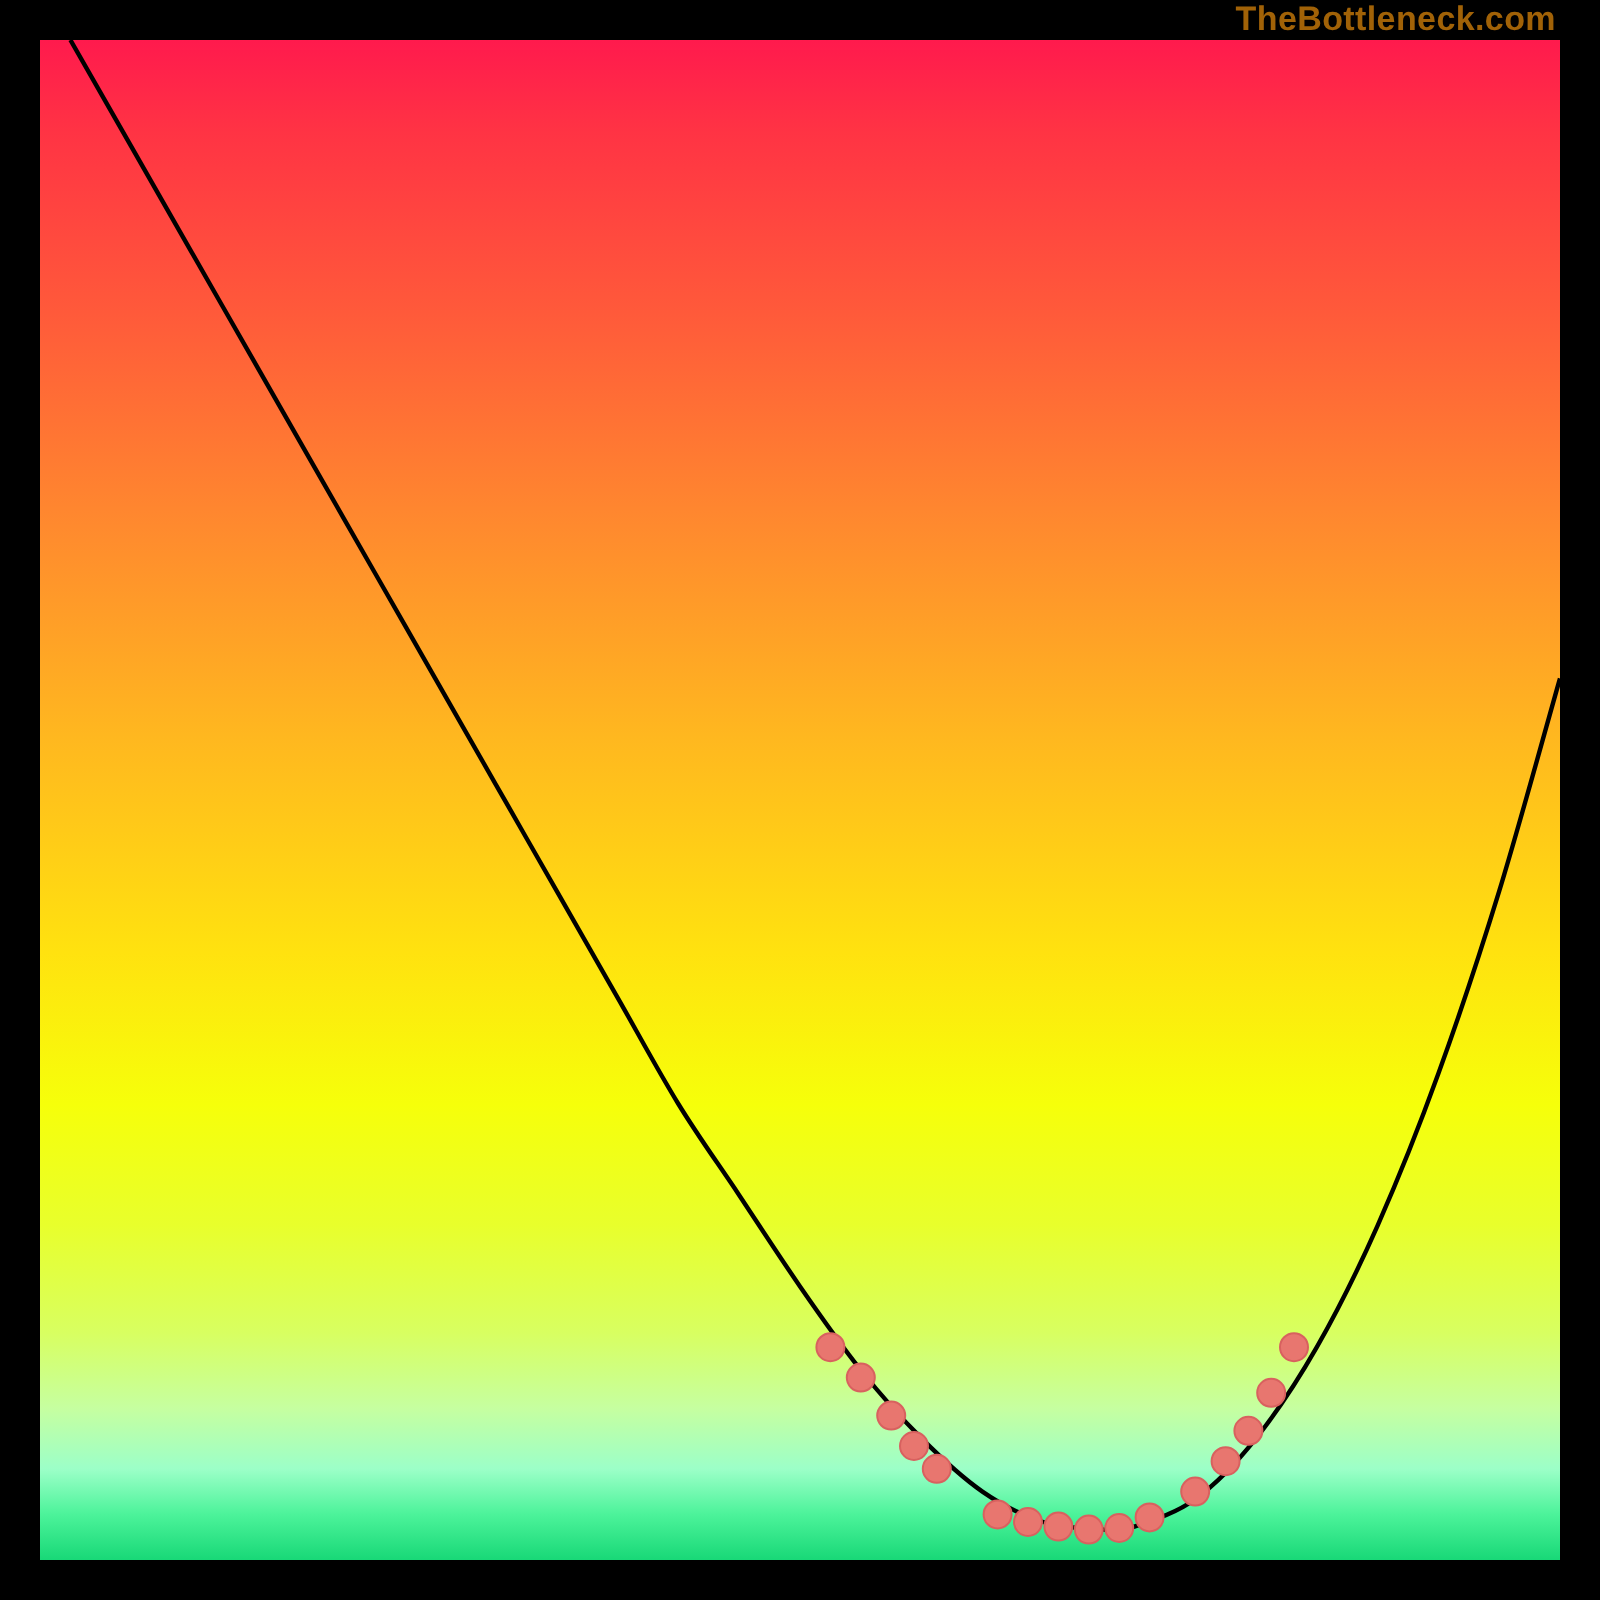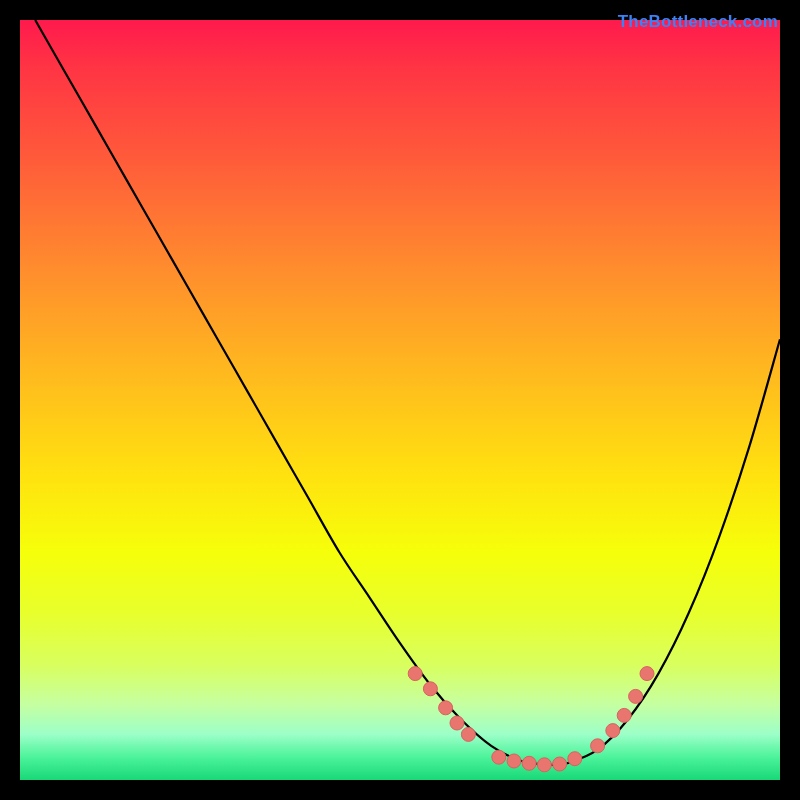--- a/index.html
+++ b/index.html
@@ -35,22 +35,22 @@
       #e8ff2c 78%,
       #d8ff60 85%,
       #c6ffa0 90%,
       #9cffc8 94%,
       #4cf39a 97%,
       #18d877 100%);
   }
   .attribution {
     position: absolute;
     right: 22px;
-    top: 12px;
-    color: #3b82f6;
+    top: 0;
+    color: #a16207;
     font-family: Arial, Helvetica, sans-serif;
     font-size: 17px;
     font-weight: 600;
     letter-spacing: 0.2px;
   }
   svg.curve {
     position: absolute;
     left: 20px;
     top: 20px;
     width: 760px;

